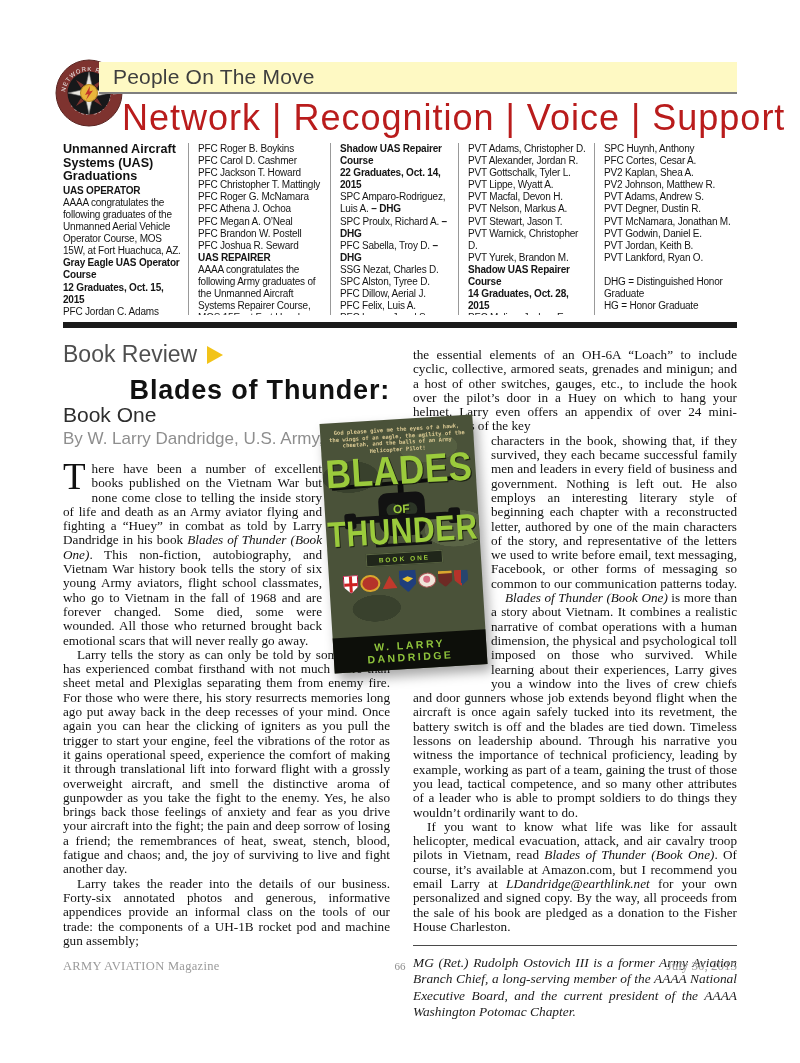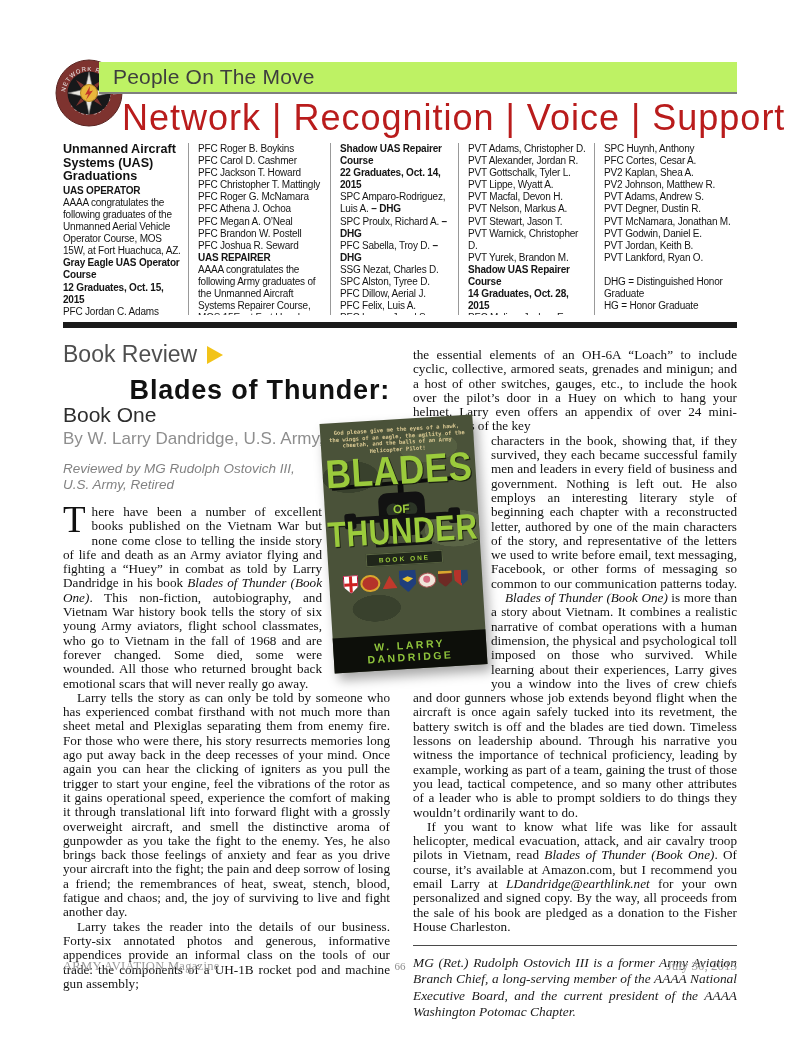--- a/index.html
+++ b/index.html
@@ -2,21 +2,21 @@
 <html><head>
 <meta charset="utf-8">
 <style>
   html,body{margin:0;padding:0;background:#e9e9e9;}
   .page{position:relative;width:800px;height:1063px;background:#ffffff;margin:0 auto;
         font-family:"Liberation Sans", sans-serif;overflow:hidden;}
 
   
   .logo{position:absolute;left:55px;top:59px;width:68px;height:68px;}
   .header-bar{position:absolute;left:99px;top:62px;width:638px;height:30px;
-              background:#bef264;border-bottom:2px solid #7f7f7f;display:flex;align-items:center;}
+              background:#fef9c3;border-bottom:2px solid #7f7f7f;display:flex;align-items:center;}
   .header-bar .t{font-size:21px;color:#3E3E3E;padding-left:14px;letter-spacing:0.2px;}
   .tagline{position:absolute;left:100px;top:97px;width:637px;font-size:36px;color:#b91c1c;
            letter-spacing:1px;white-space:nowrap;margin-left:22px;}
 
   
   .roster{position:absolute;left:63px;top:143px;width:674px;height:172px;display:grid;
           grid-template-columns:125px 142px 128px 136px 1fr;}
   .rcol{padding-right:6px;overflow:hidden;}
   .rcol + .rcol{border-left:1px solid #999;padding-left:9px;}
   .rn,.rb{font-size:10px;line-height:12.1px;color:#151515;letter-spacing:-0.2px;}
@@ -207,21 +207,20 @@
   <div class="section-bar"></div>
 
   <div class="col-left">
     <div class="section-title">
       <span>Book Review</span>
       <span class="arrow"></span>
     </div>
     <div class="book-title">Blades of Thunder:</div>
     <div class="book-subtitle">Book One</div>
     <div class="byline">By W. Larry Dandridge, U.S. Army, Retired</div>
-    <div class="reviewer">Reviewed by MG Rudolph Ostovich III, U.S. Army, Retired</div>
     <div class="body left-body">
       <div class="spacer-l"></div>
     <p class=""><span class="dropcap">T</span><span>here have been a number of excellent books published on the Vietnam War but none come close to telling the inside story of life and death as an Army aviator flying and fighting a “Huey” in combat as told by Larry Dandridge in his book </span><i>Blades of Thunder (Book One)</i><span>. This non-fiction, autobiography, and Vietnam War history book tells the story of six young Army aviators, flight school classmates, who go to Vietnam in the fall of 1968 and are forever changed. Some died, some were wounded. All those who returned brought back emotional scars that will never really go away.</span></p>
         <p class="ind"><span>Larry tells the story as can only be told by someone who has experienced combat firsthand with not much more than sheet metal and Plexiglas separating them from enemy fire. For those who were there, his story resurrects memories long ago put away back in the deep recesses of your mind. Once again you can hear the clicking of igniters as you pull the trigger to start your engine, feel the vibrations of the rotor as it gains operational speed, experience the comfort of making it through translational lift into forward flight with a grossly overweight aircraft, and smell the distinctive aroma of gunpowder as you take the fight to the enemy. Yes, he also brings back those feelings of anxiety and fear as you drive your aircraft into the fight; the pain and deep sorrow of losing a friend; the remembrances of heat, sweat, stench, blood, fatigue and chaos; and, the joy of surviving to live and fight another day.</span></p>
         <p class="ind"><span>Larry takes the reader into the details of our business. Forty-six annotated photos and generous, informative appendices provide an informal class on the tools of our trade: the components of a UH-1B rocket pod and machine gun assembly;</span></p>
       </div>
   </div>
 
   <div class="col-right">
     <div class="body">

